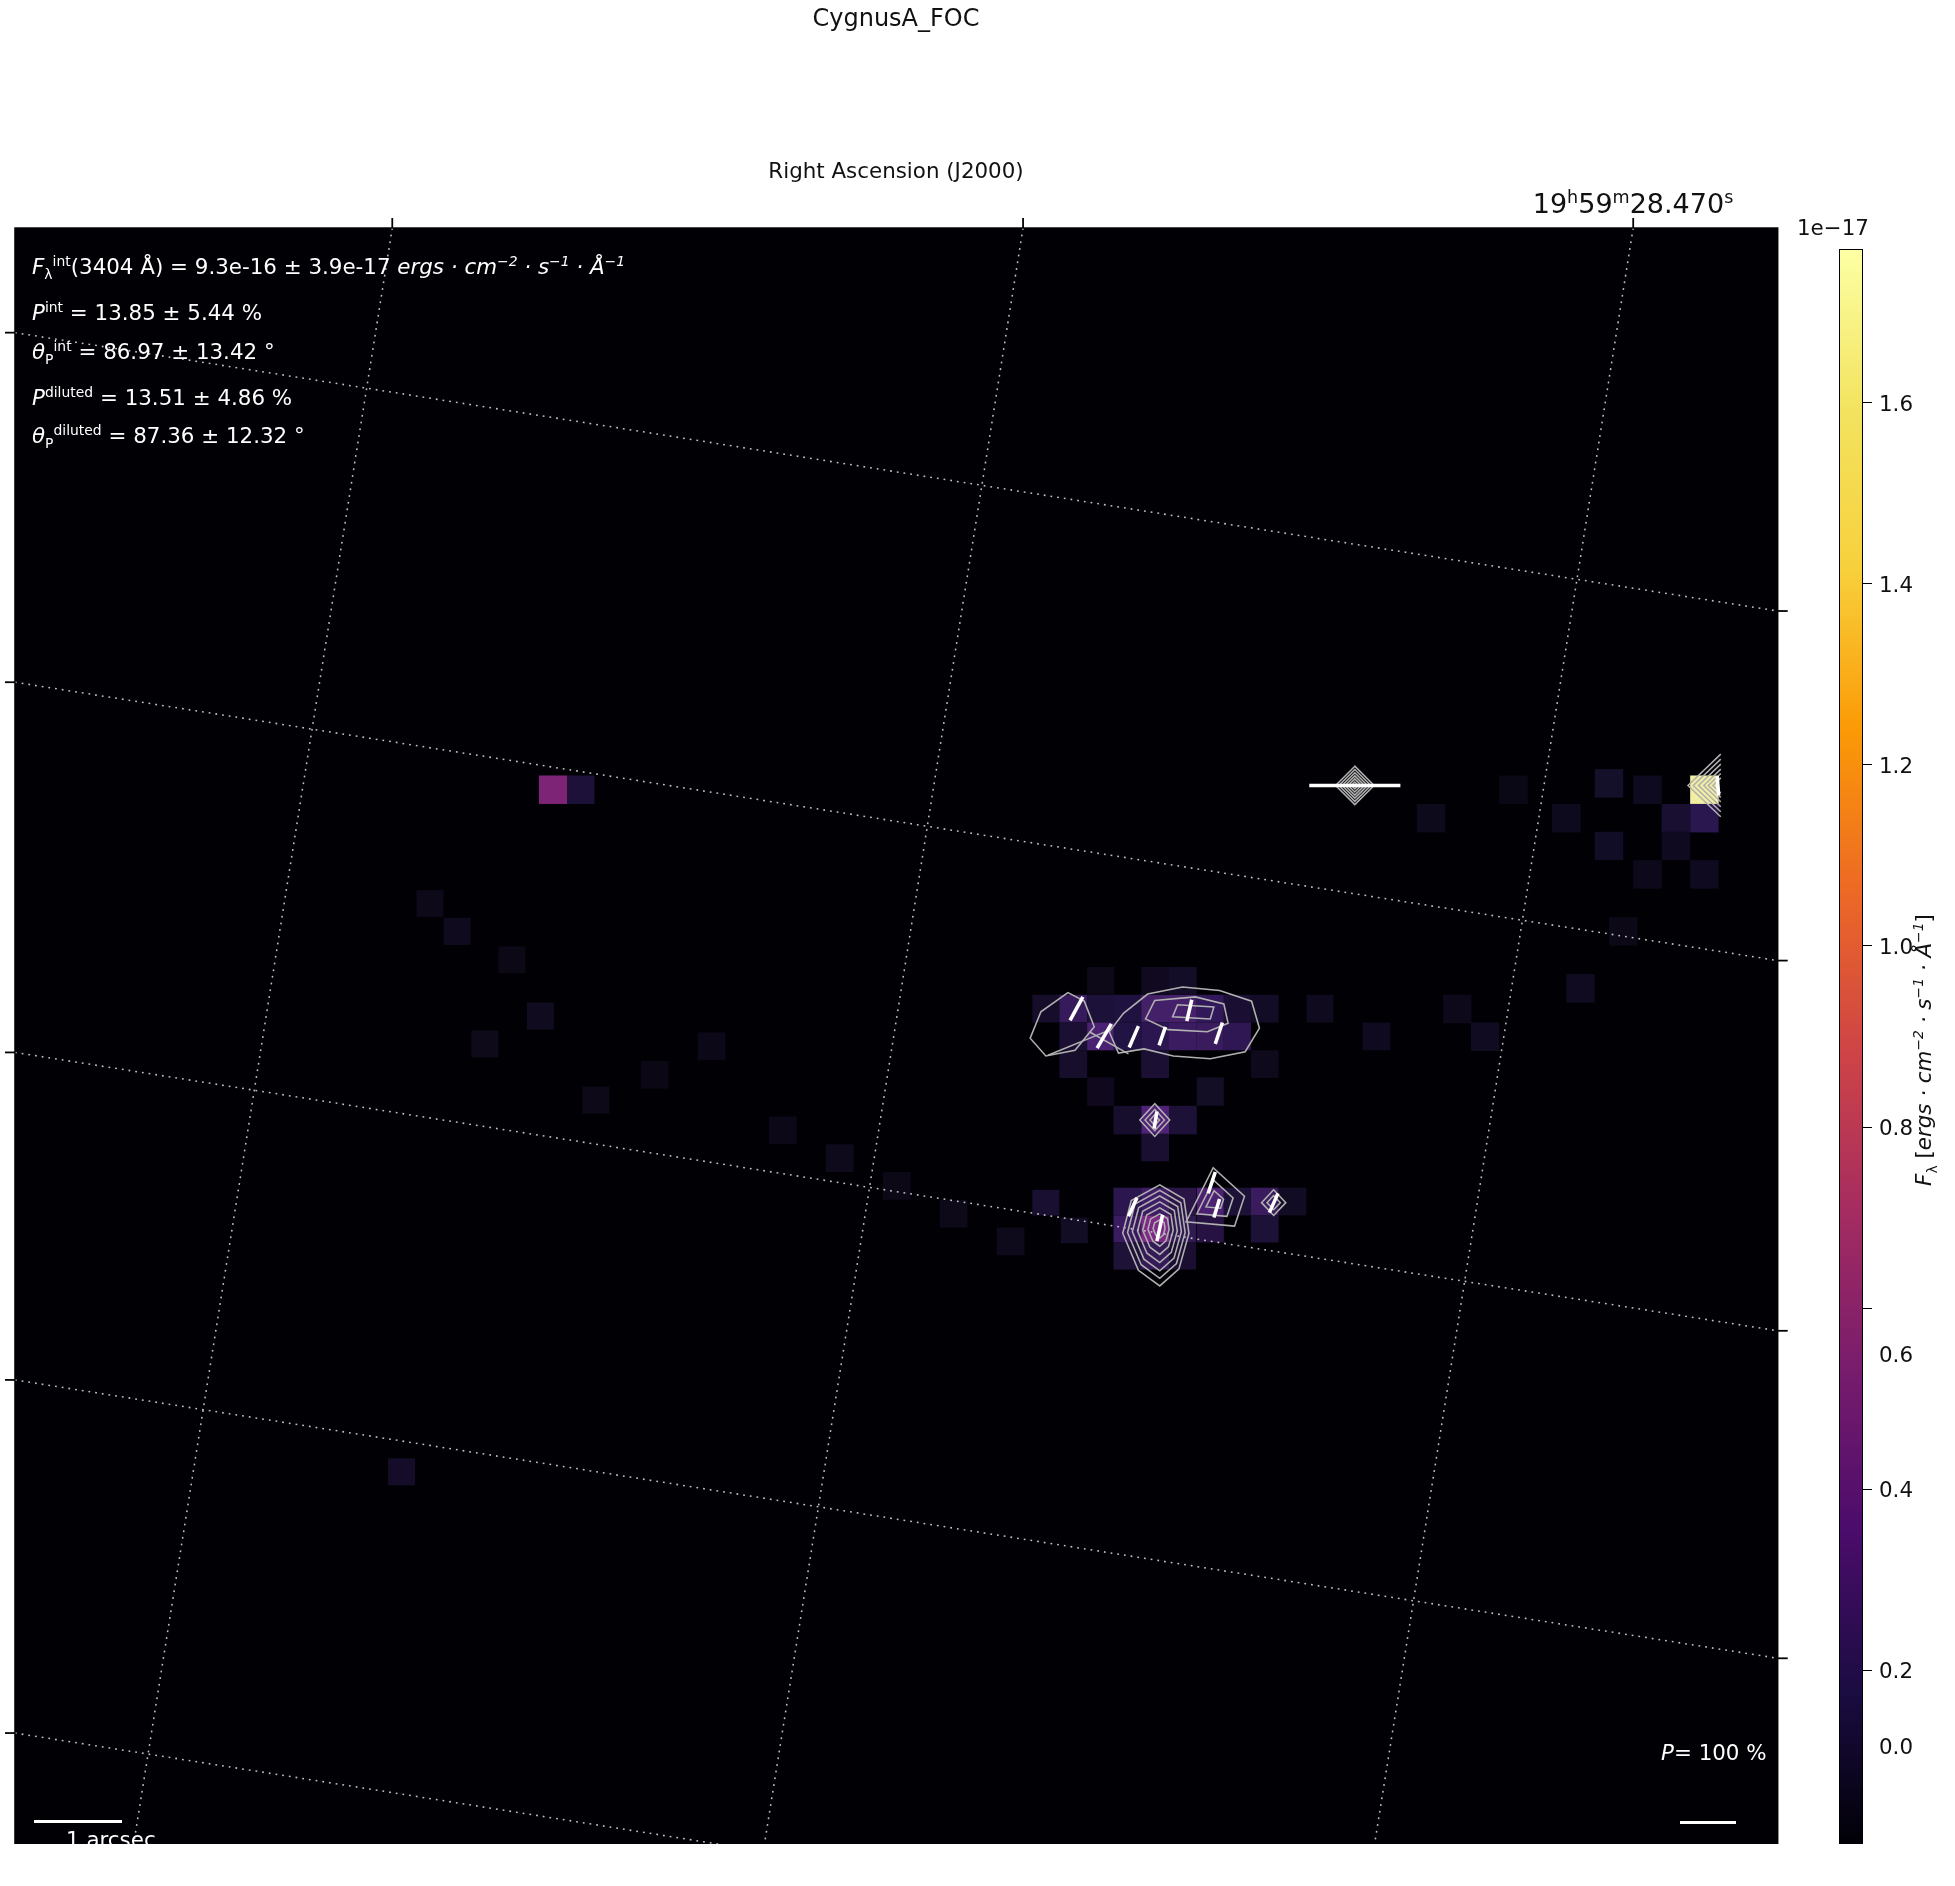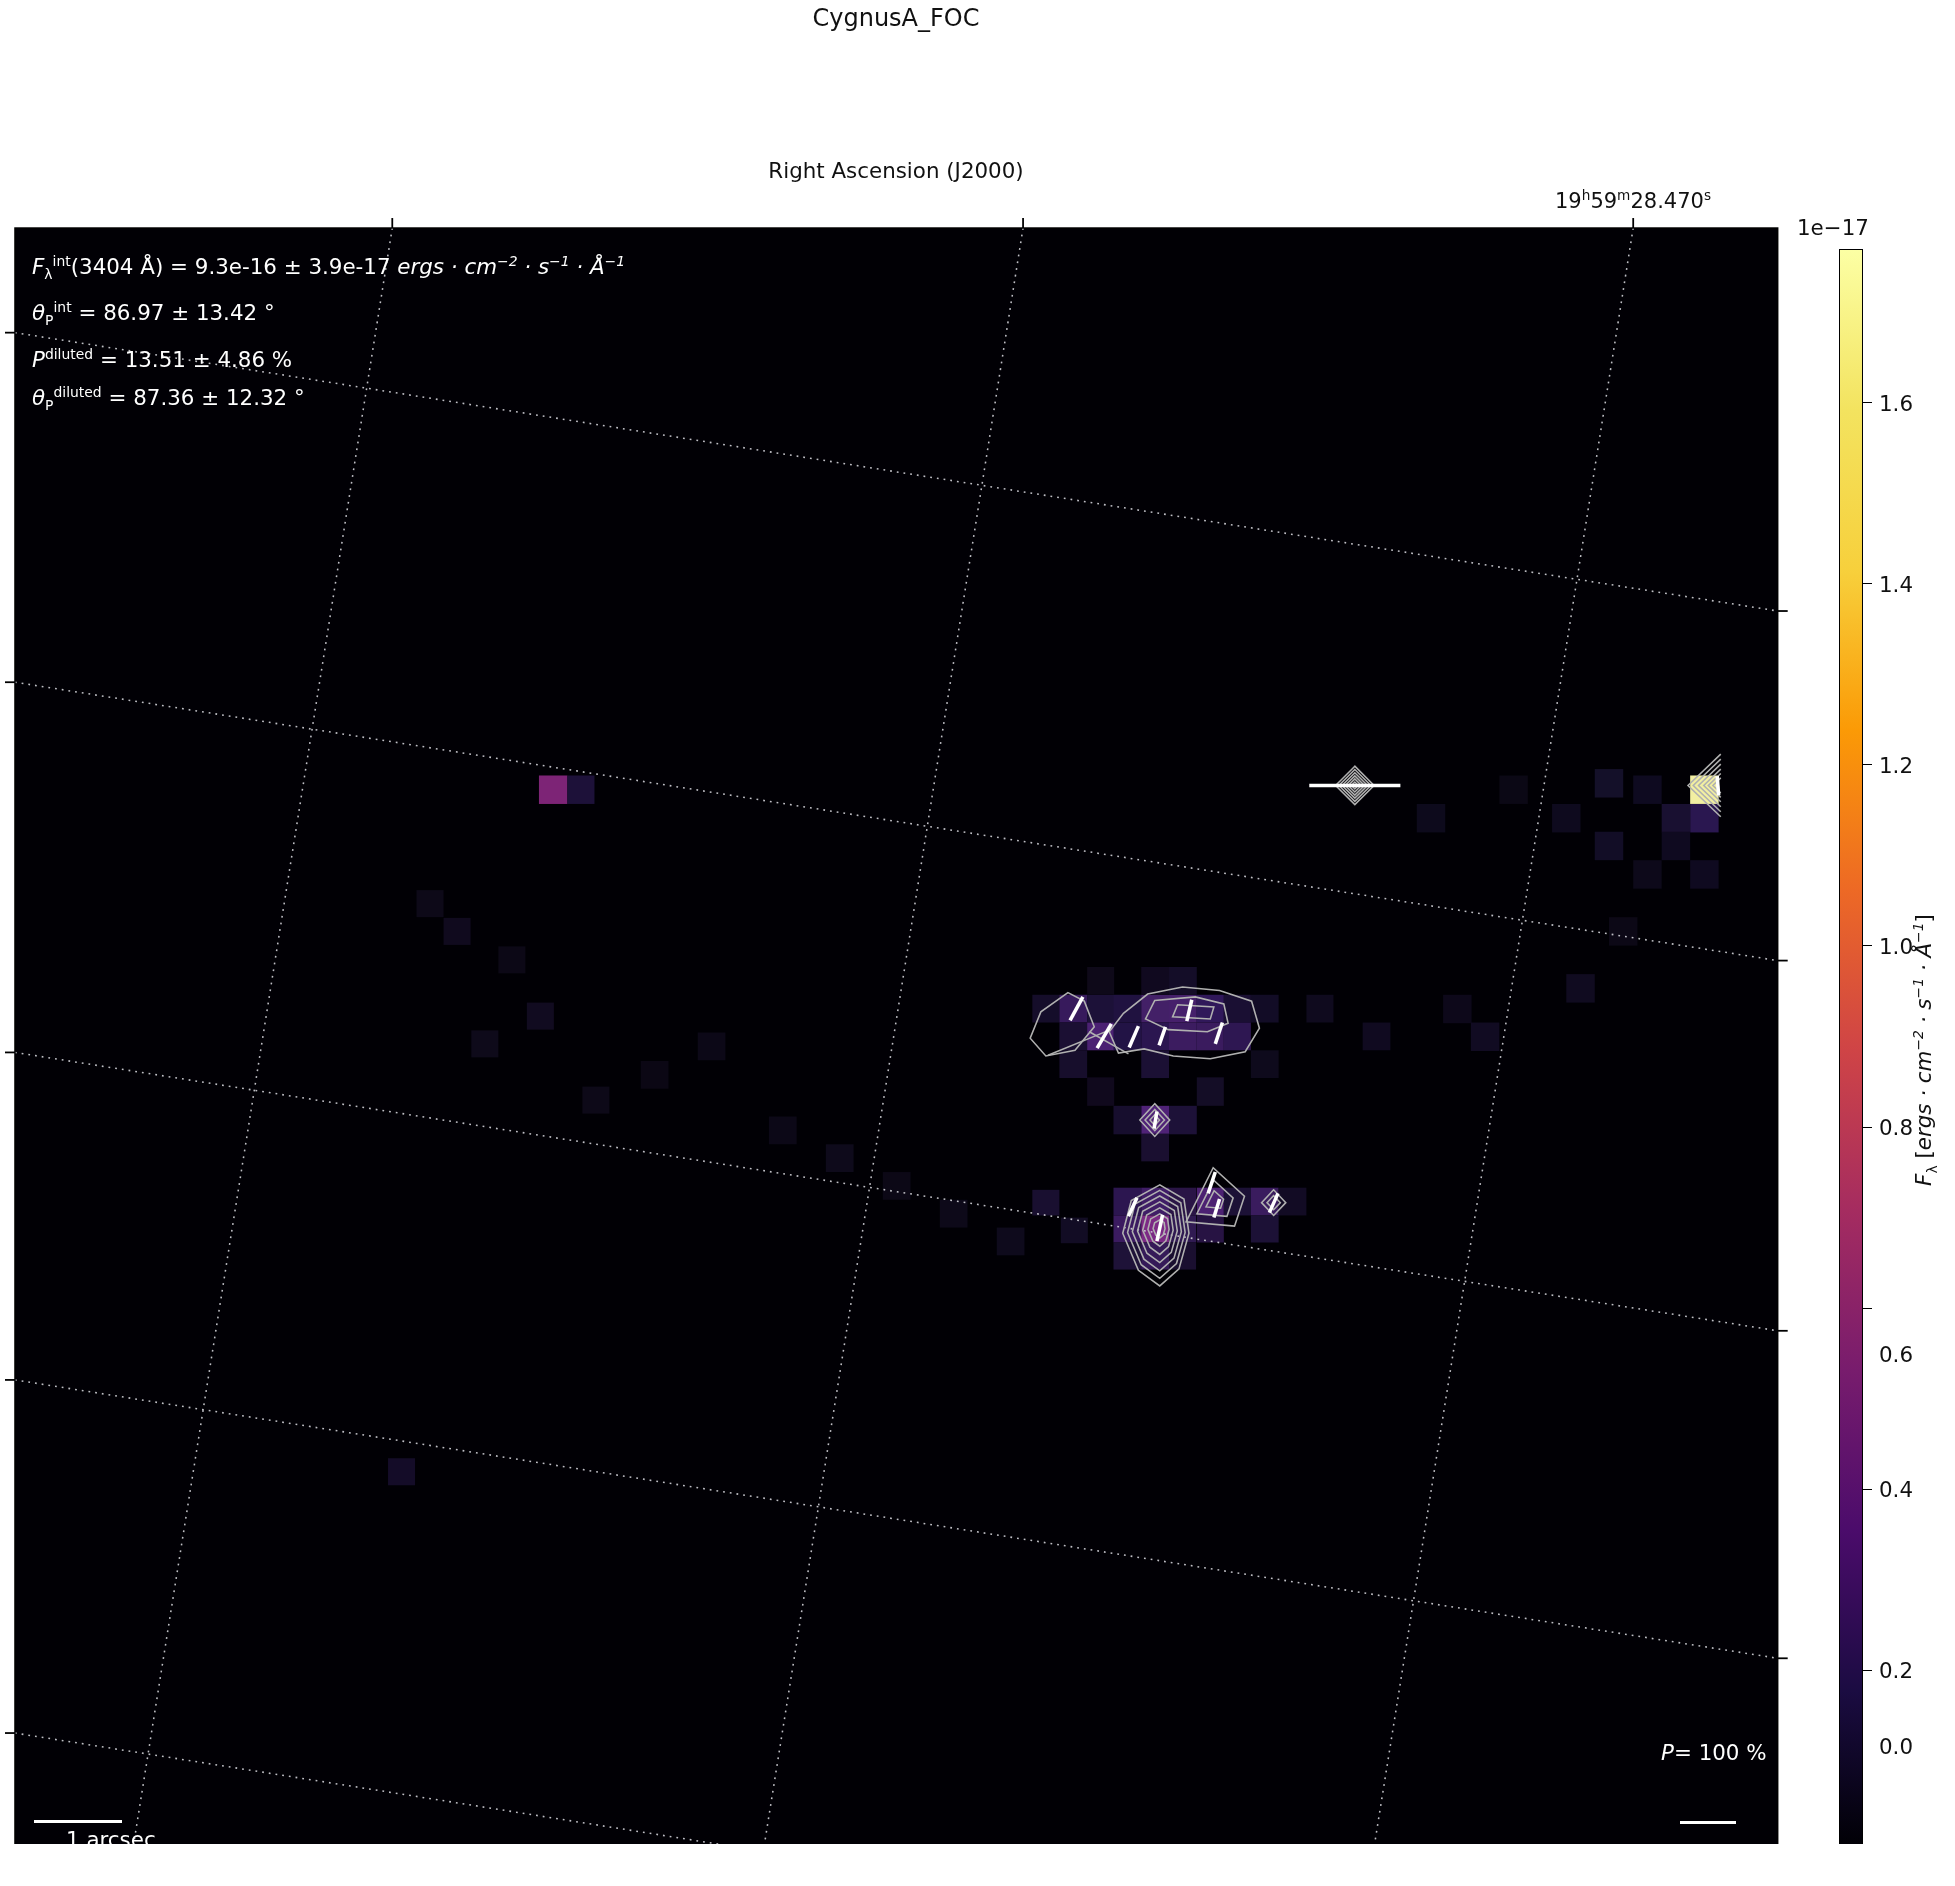--- a/index.html
+++ b/index.html
@@ -3,21 +3,21 @@
 <meta charset="utf-8">
 <style>
   html,body{margin:0;padding:0;background:#ffffff;}
   .fig{position:relative;width:1955px;height:1844px;background:#ffffff;
        font-family:"DejaVu Sans",sans-serif;color:#111;overflow:hidden;}
   .fig-title{position:absolute;left:896px;top:4.3px;transform:translateX(-50%);
        font-size:24px;color:#111;white-space:nowrap;}
   .xlabel{position:absolute;left:896px;top:158px;transform:translateX(-50%);
        font-size:21.4px;color:#111;white-space:nowrap;}
   .ratick{position:absolute;left:1633px;top:187px;transform:translateX(-50%);
-       font-size:21px;color:#111;white-space:nowrap;}
+       font-size:27px;color:#111;white-space:nowrap;}
   sup,sub{font-size:65%;}
   svg{position:absolute;left:0;top:0;}
   .ann{position:absolute;left:32px;top:245px;font-size:21.4px;line-height:33px;
        color:#fff;white-space:nowrap;}
   .cbar{position:absolute;left:1839px;top:249px;width:24px;height:1602px;
        border:1.4px solid #000;box-sizing:border-box;}
   .cbar-offset{position:absolute;left:1797px;top:215px;font-size:21.4px;color:#111;white-space:nowrap;}
   .cbar-ticklabel{position:absolute;left:1879px;transform:translateY(-50%);
        font-size:21.4px;color:#111;}
   .cbar-tickmark{position:absolute;left:1863px;width:9.3px;height:1.4px;background:#000;}
@@ -200,20 +200,21 @@
         <line x1="7" y1="2434" x2="21" y2="2434"></line>
         <line x1="2497" y1="858" x2="2511" y2="858"></line>
         <line x1="2497" y1="1349" x2="2511" y2="1349"></line>
         <line x1="2497" y1="1869" x2="2511" y2="1869"></line>
         <line x1="2497" y1="2329" x2="2511" y2="2329"></line>
       </g>
     </svg>
 
   <div class="ann">
     <div><i>F</i><sub>λ</sub><sup>int</sup>(3404 Å) = 9.3e-16 ± 3.9e-17 <i>ergs · cm<sup>−2</sup> · s<sup>−1</sup> · Å<sup>−1</sup></i></div>
+    <div><i>P</i><sup>int</sup> = 13.85 ± 5.44 %</div>
     <div><i>θ</i><sub>P</sub><sup>int</sup> = 86.97 ± 13.42 °</div>
     <div><i>P</i><sup>diluted</sup> = 13.51 ± 4.86 %</div>
     <div><i>θ</i><sub>P</sub><sup>diluted</sup> = 87.36 ± 12.32 °</div>
   </div>
 
   <div class="cbar" id="cbar" style="background: linear-gradient(to top, rgb(0, 0, 4) 0%, rgb(27, 12, 66) 10%, rgb(75, 12, 107) 20%, rgb(120, 28, 109) 30%, rgb(165, 44, 96) 40%, rgb(207, 68, 70) 50%, rgb(237, 105, 37) 60%, rgb(251, 154, 6) 70%, rgb(247, 208, 60) 80%, rgb(243, 227, 95) 90%, rgb(252, 255, 164) 100%);"></div>
   <div class="cbar-offset">1e−17</div>
   <div id="cbar-ticks">
       <div class="cbar-tickmark" style="top: 1851px;"></div>
       <div class="cbar-ticklabel" style="top: 1746px;">0.0</div>

